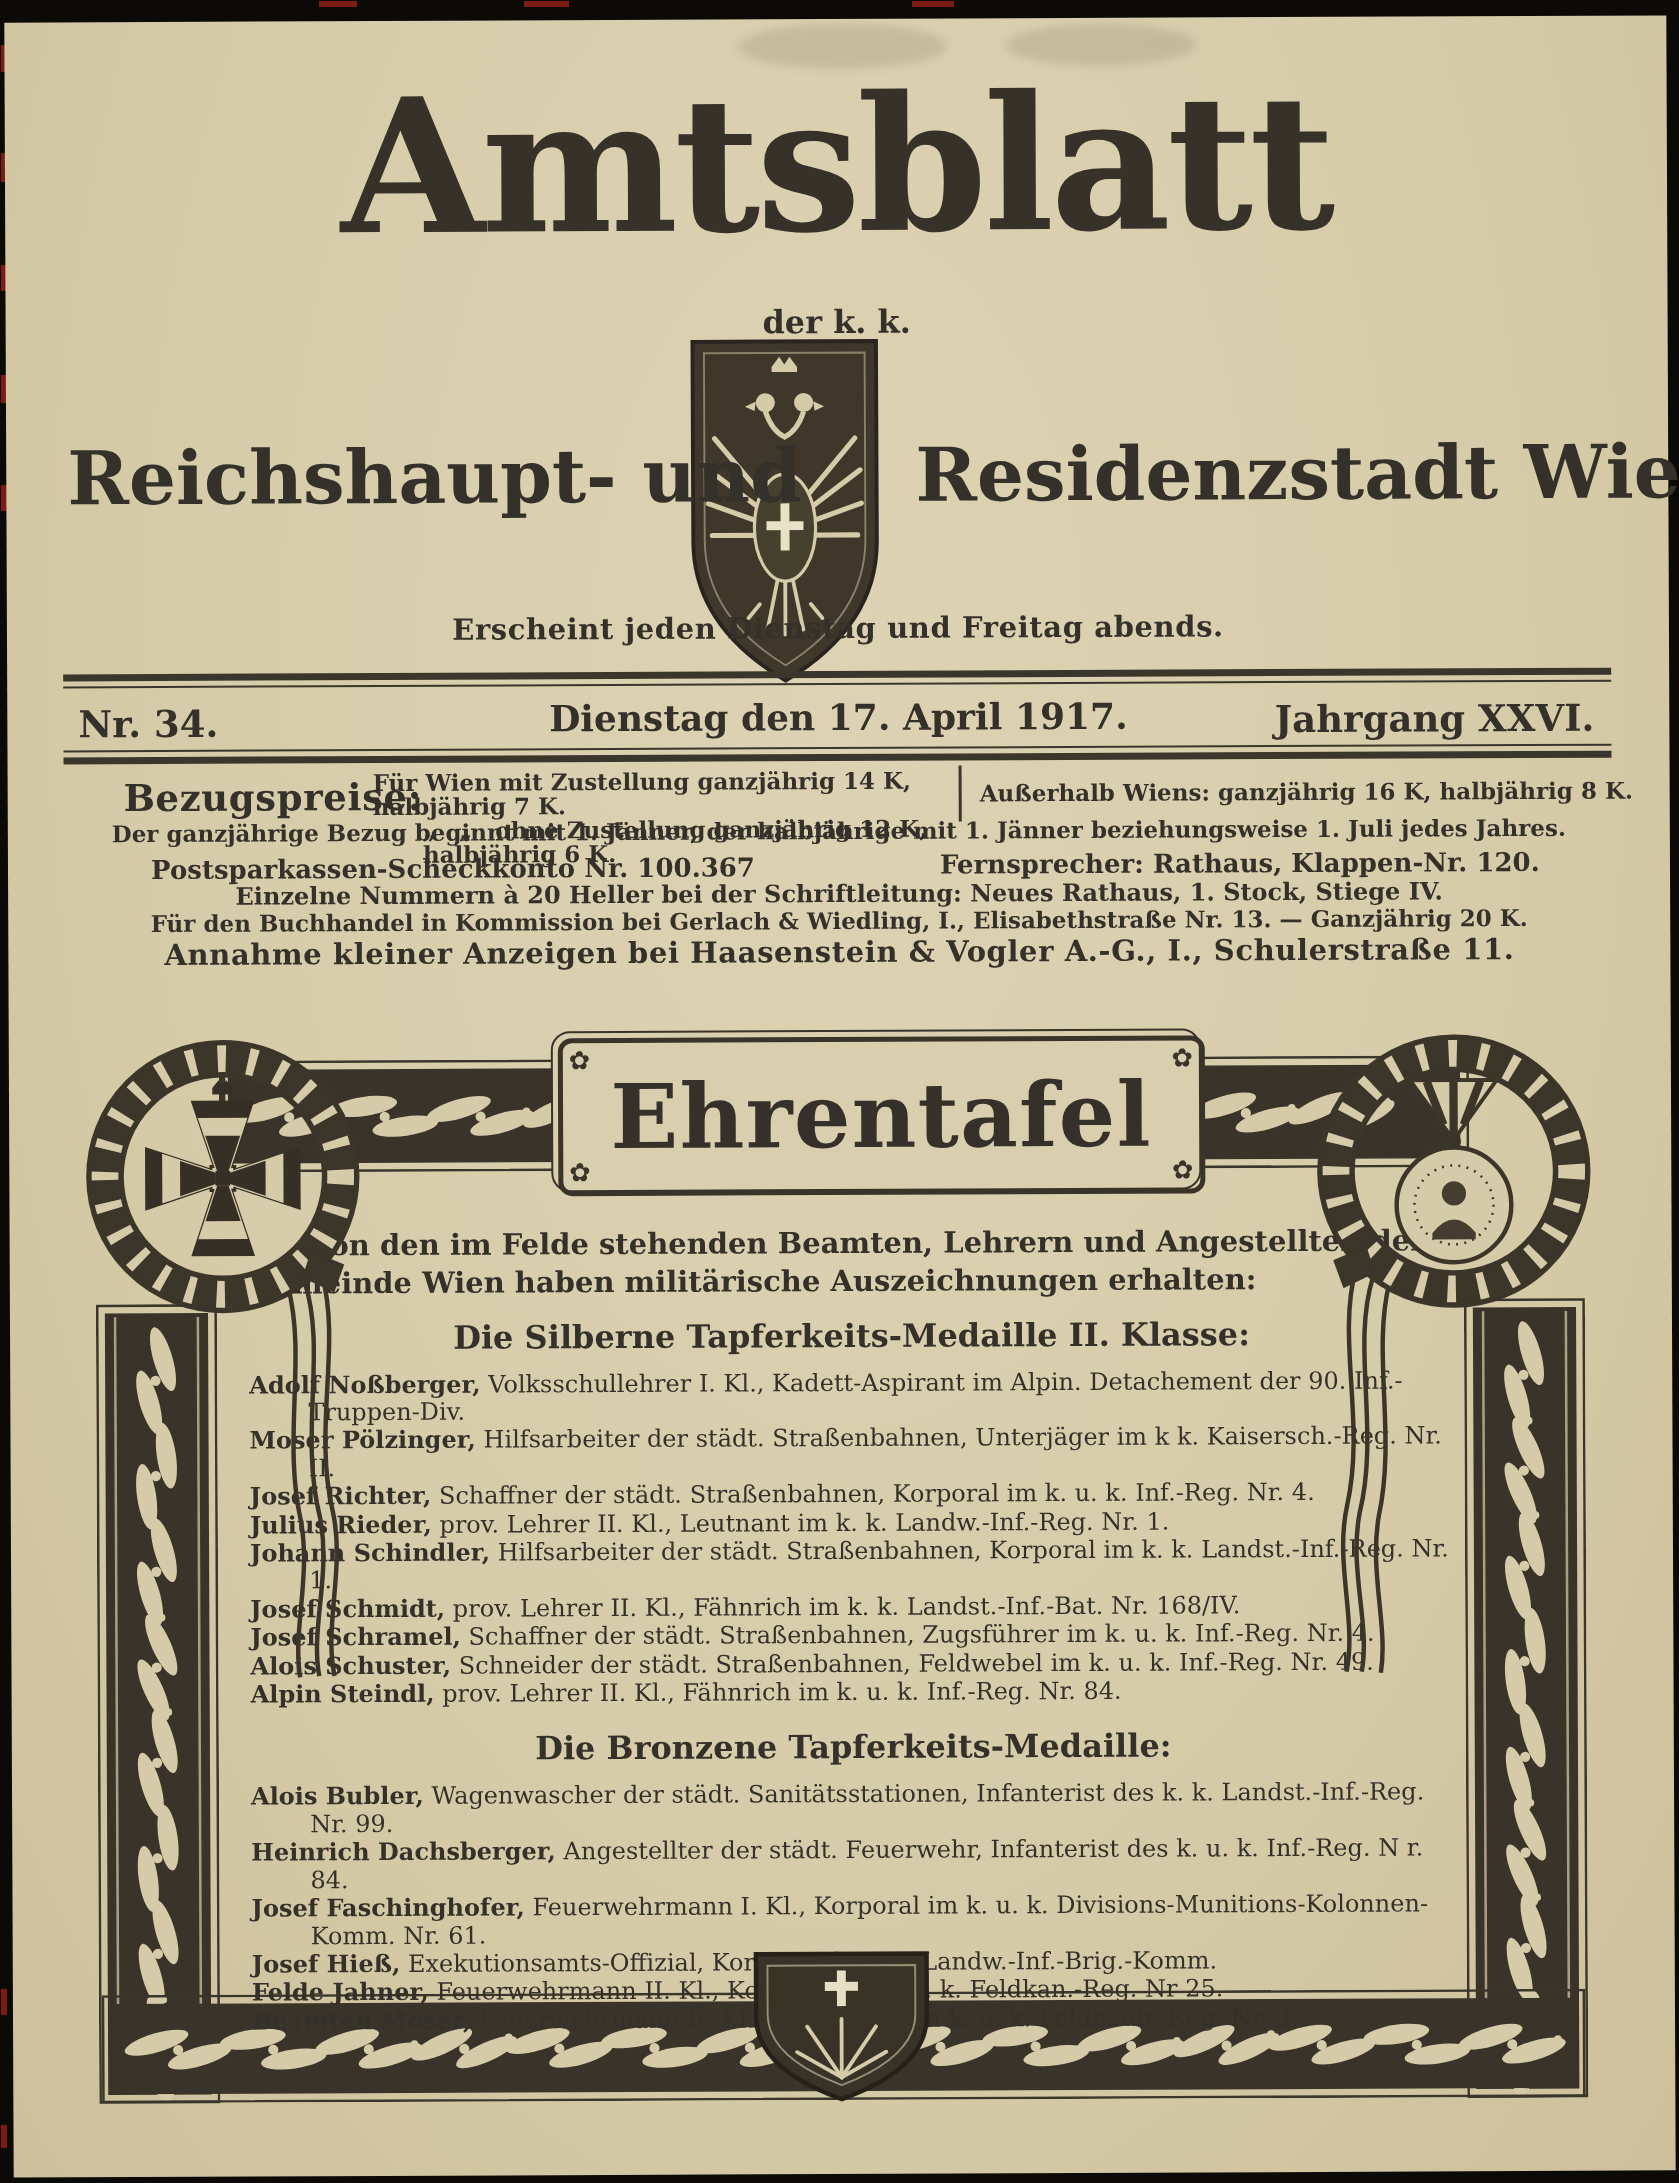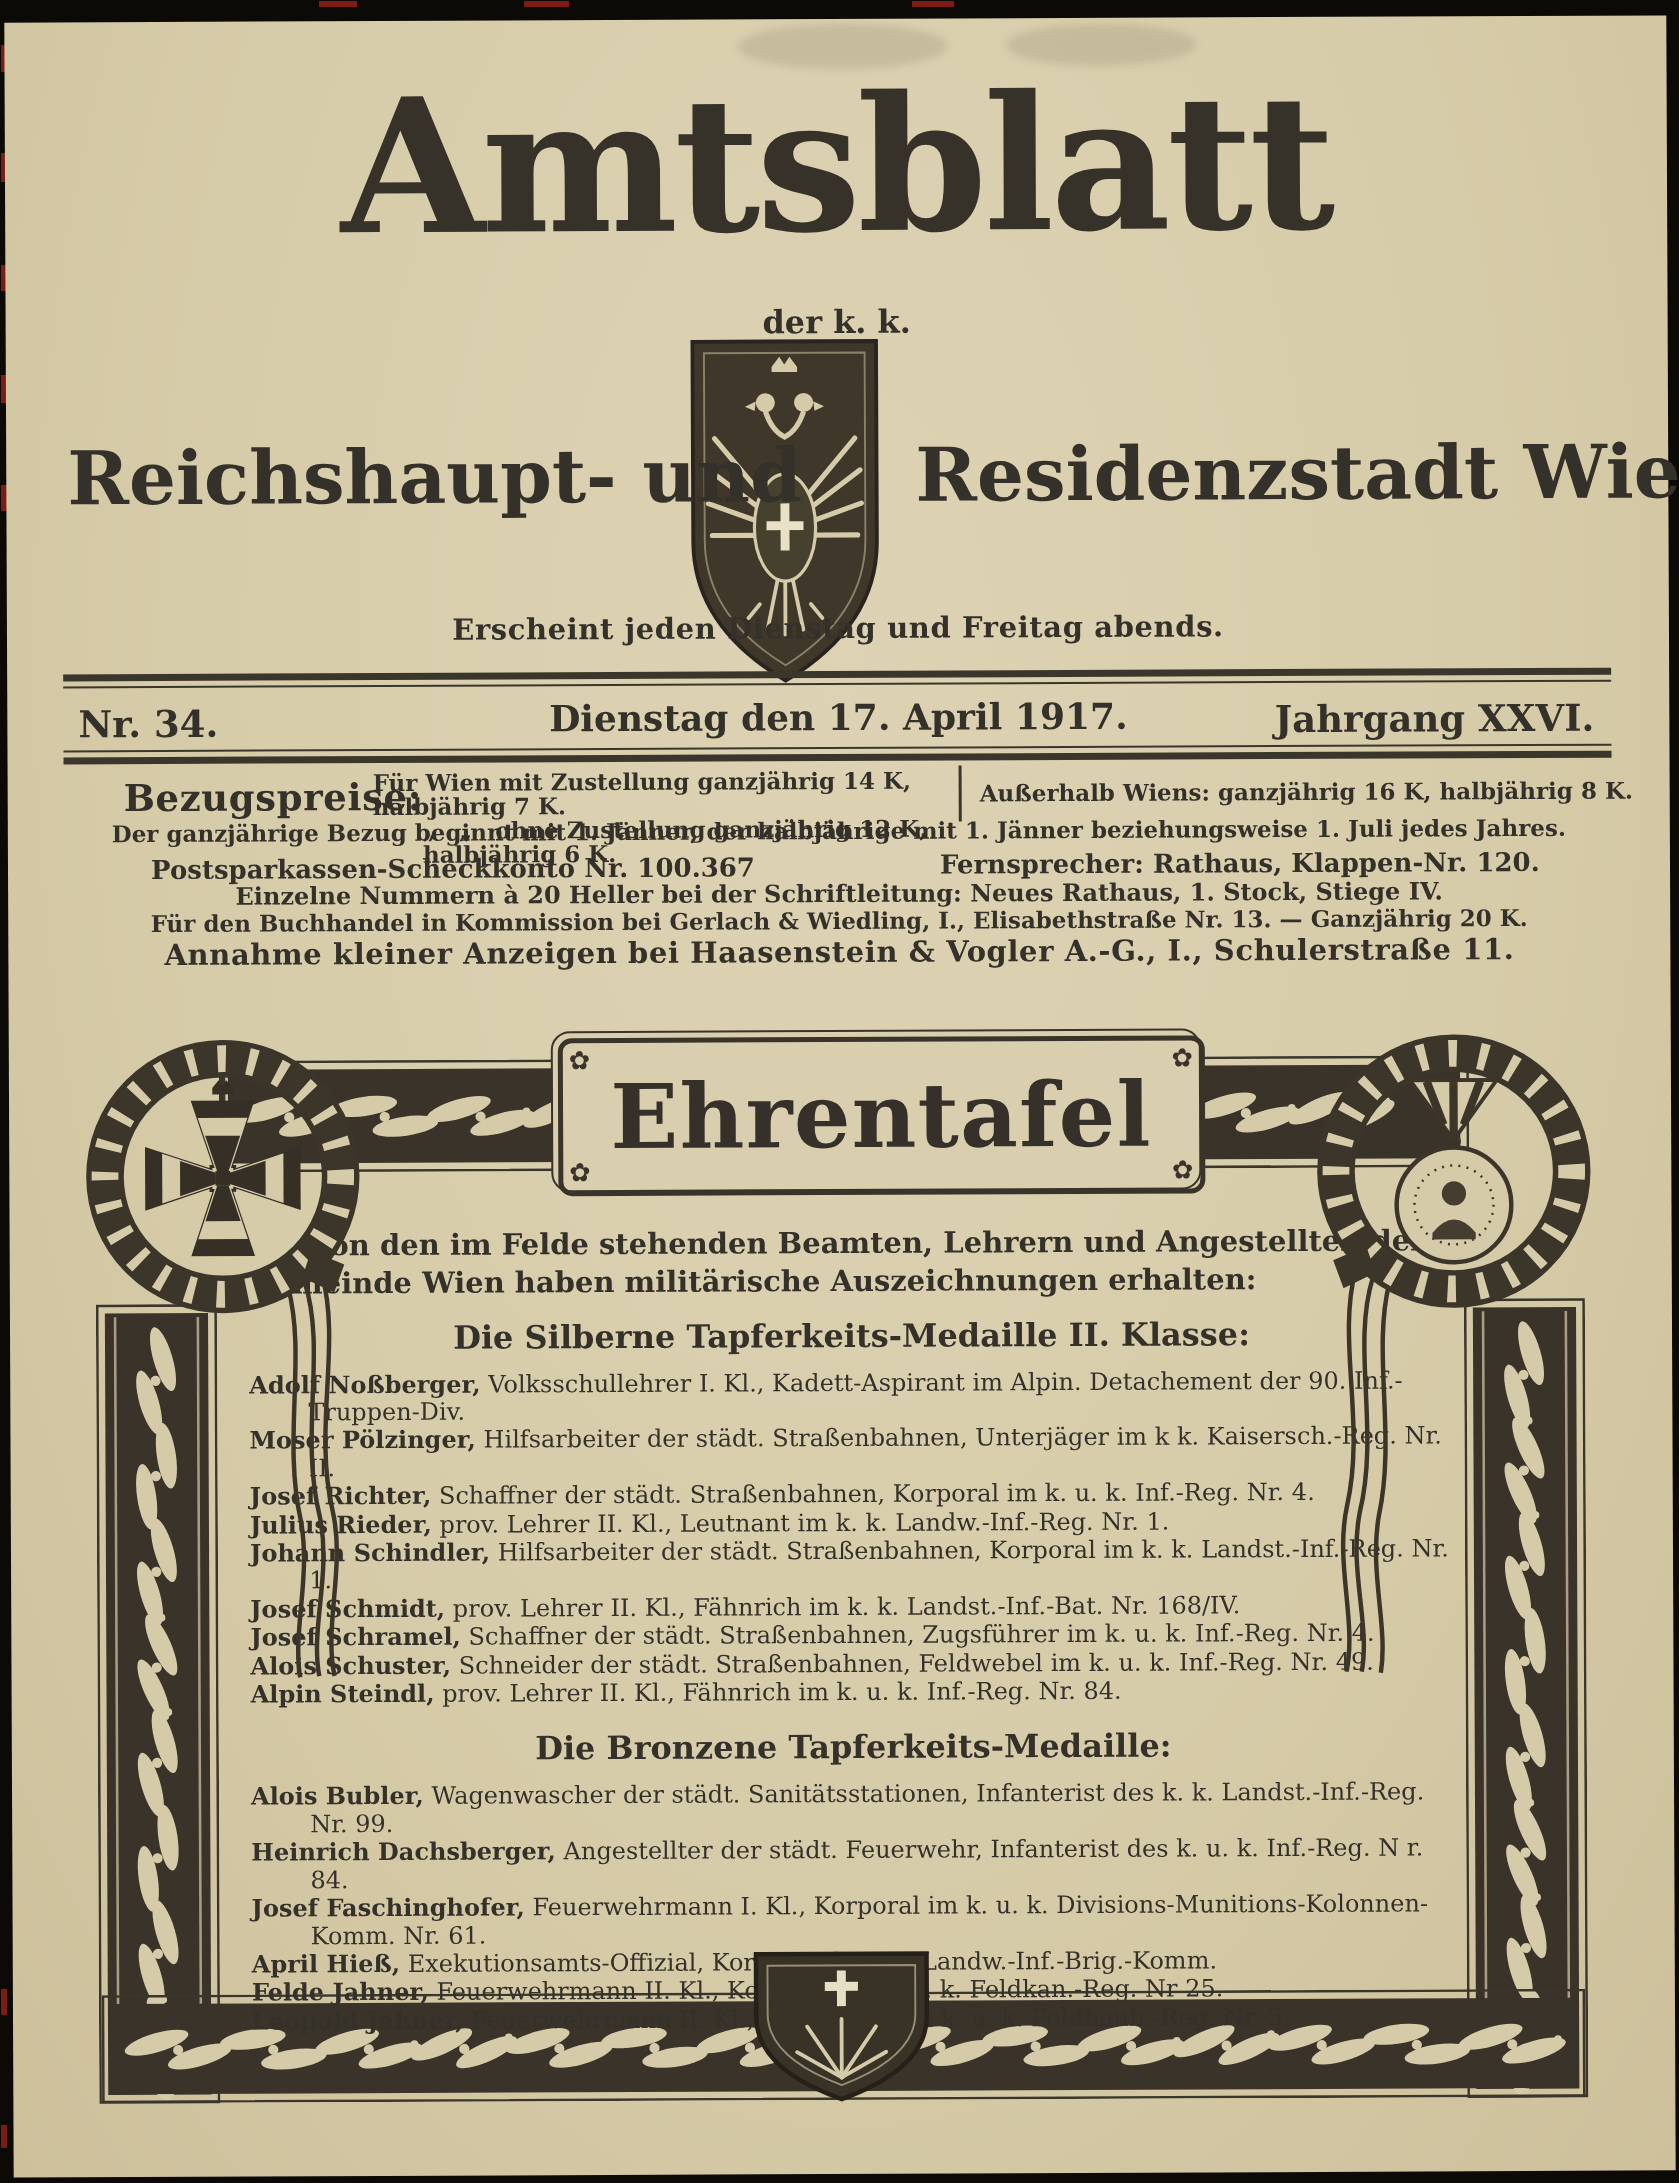--- a/index.html
+++ b/index.html
@@ -317,23 +317,23 @@
         <p class="entry"><span class="entry-name">Alois Schuster,</span><span class="entry-desc"> Schneider der städt. Straßenbahnen, Feldwebel im k. u. k. Inf.-Reg. Nr. 49.</span></p>
         <p class="entry"><span class="entry-name">Alpin Steindl,</span><span class="entry-desc"> prov. Lehrer II. Kl., Fähnrich im k. u. k. Inf.-Reg. Nr. 84.</span></p>
       </div>
 
     <h2 class="sec-heading bronze">Die Bronzene Tapferkeits-Medaille:</h2>
     <div>
 
     <p class="entry"><span class="entry-name">Alois Bubler,</span><span class="entry-desc"> Wagenwascher der städt. Sanitätsstationen, Infanterist des k. k. Landst.-Inf.-Reg. Nr. 99.</span></p>
         <p class="entry"><span class="entry-name">Heinrich Dachsberger,</span><span class="entry-desc"> Angestellter der städt. Feuerwehr, Infanterist des k. u. k. Inf.-Reg. N r. 84.</span></p>
         <p class="entry"><span class="entry-name">Josef Faschinghofer,</span><span class="entry-desc"> Feuerwehrmann I. Kl., Korporal im k. u. k. Divisions-Munitions-Kolonnen-Komm. Nr. 61.</span></p>
-        <p class="entry"><span class="entry-name">April Hieß,</span><span class="entry-desc"> Exekutionsamts-Offizial, Korporal des 89. Landw.-Inf.-Brig.-Komm.</span></p>
+        <p class="entry"><span class="entry-name">Josef Hieß,</span><span class="entry-desc"> Exekutionsamts-Offizial, Korporal des 89. Landw.-Inf.-Brig.-Komm.</span></p>
         <p class="entry"><span class="entry-name">Felde Jahner,</span><span class="entry-desc"> Feuerwehrmann II. Kl., Korporal im k. u. k. Feldkan.-Reg. Nr 25.</span></p>
-        <p class="entry"><span class="entry-name">Leopold Jahner,</span><span class="entry-desc"> Feuerwehrmann II. Kl., Vormeister im k. u. k. Feldhaub.-Reg. Nr. 3.</span></p>
+        <p class="entry"><span class="entry-name">Beamten Moser,</span><span class="entry-desc"> Feuerwehrmann II. Kl., Vormeister im k. u. k. Feldhaub.-Reg. Nr. 3.</span></p>
       </div>
   </div>
 
   <svg class="abs" style="left:733px;top:1931px;z-index:7;" width="191" height="153" viewBox="0 0 300 240">
     <path d="M16 6 H284 V104 Q284 186 150 234 Q16 186 16 104 Z" fill="#393327" stroke="#262118" stroke-width="7"></path>
     <path d="M34 24 H266 V100 Q266 168 150 212 Q34 168 34 100 Z" fill="none" stroke="#d6cba8" stroke-width="3" opacity="0.6"></path>
     <g fill="#e7dfc3">
       <rect x="143" y="32" width="14" height="56"></rect>
         <rect x="124" y="50" width="52" height="14"></rect>
     </g>

